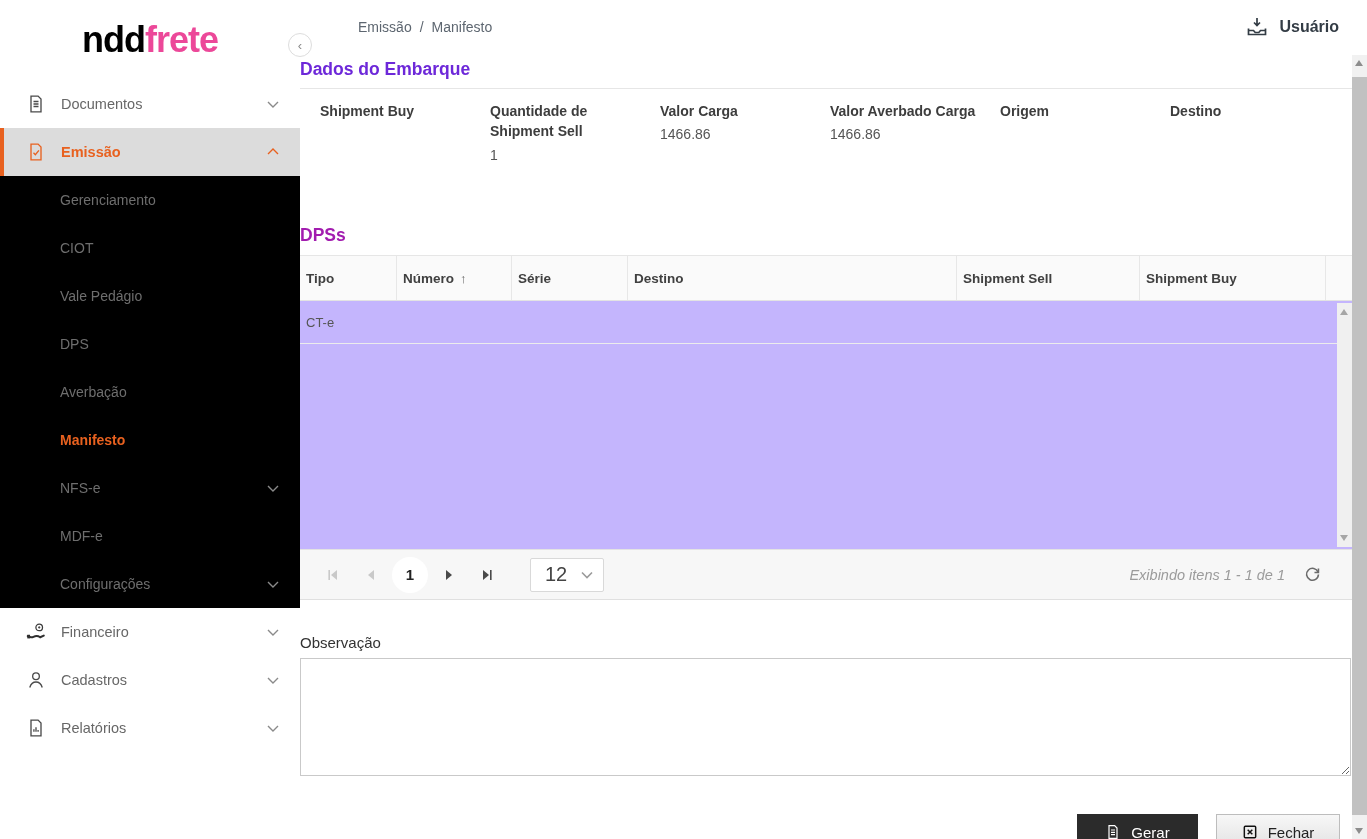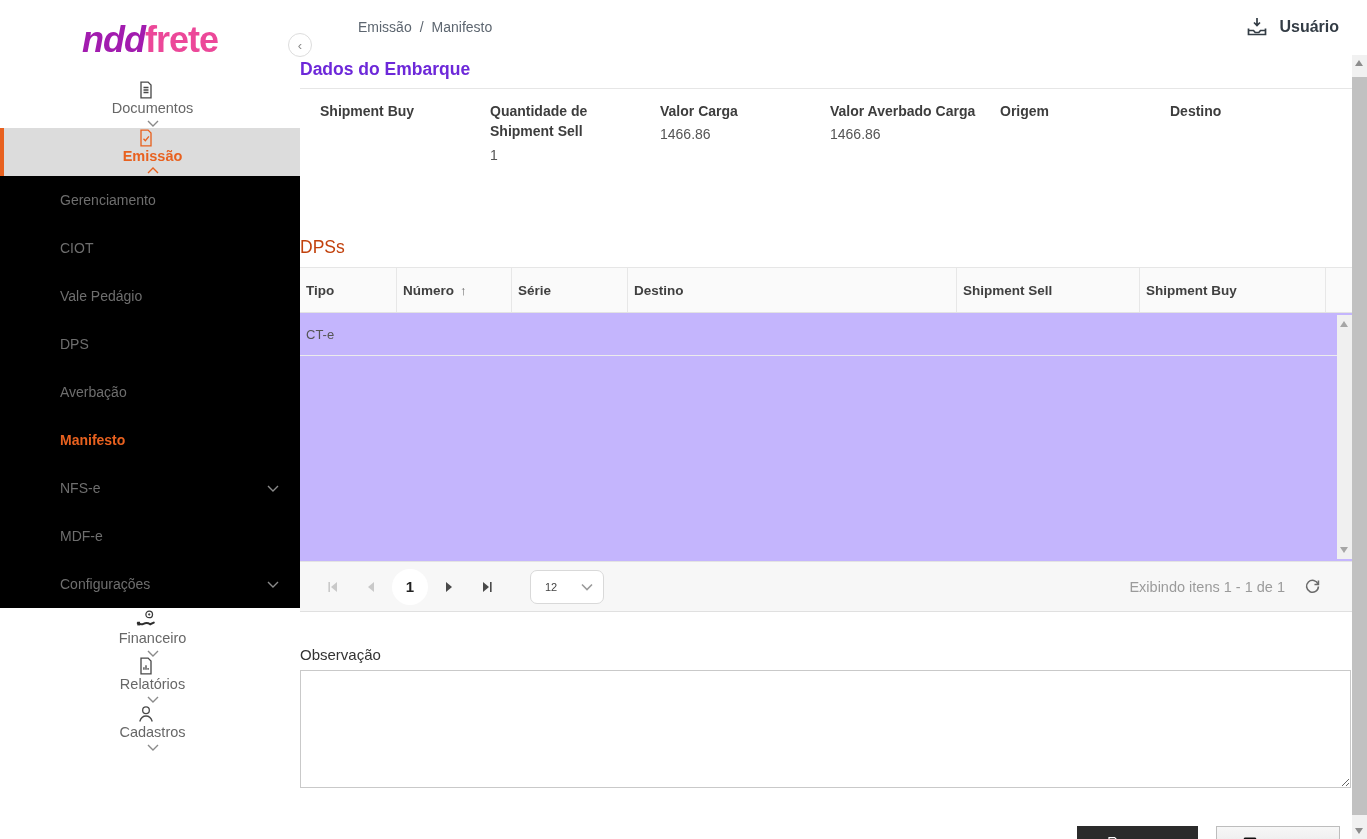--- a/index.html
+++ b/index.html
@@ -3,23 +3,23 @@
 <meta charset="utf-8">
 <style>
   html,body{margin:0;padding:0;}
   .app{position:relative;width:1367px;height:839px;overflow:hidden;background:#fff;
        font-family:"Liberation Sans",sans-serif;color:#444;}
 
   
   .sidebar{position:absolute;left:0;top:0;width:300px;height:839px;background:#fff;z-index:5;}
   .logo-row{height:80px;display:flex;align-items:center;justify-content:center;}
   .logo{font-size:36px;letter-spacing:-1px;}
-  .logo .p1{color:#a21caf;font-weight:800;font-style:italic;}
+  .logo .p1{color:#000000;font-weight:800;}
   .logo .p2{color:#ec4899;font-weight:600;}
-  .nav-item{height:48px;display:flex;align-items:center;padding:0 20px 0 25px;cursor:pointer;flex-direction:column;}
+  .nav-item{height:48px;display:flex;align-items:center;padding:0 20px 0 25px;cursor:pointer;}
   .nav-item .ico{width:22px;height:22px;margin-right:14px;display:flex;align-items:center;justify-content:center;}
   .nav-item .lbl{flex:1;font-size:14.5px;color:#676767;}
   .nav-item .chev{width:14px;height:14px;}
   .nav-item.active{background:#dcdcdc;border-left:4px solid #e8611f;padding-left:21px;}
   .nav-item.active .lbl{color:#e8611f;font-weight:bold;}
   .submenu{background:#000000;}
   .sub-item{height:48px;display:flex;align-items:center;padding:0 20px 0 60px;cursor:pointer;}
   .sub-item .lbl{flex:1;font-size:14px;color:#6e6e6e;}
   .sub-item.active .lbl{color:#e8611f;font-weight:bold;}
 
@@ -38,46 +38,46 @@
 
   
   .section-title{font-size:17.5px;font-weight:600;color:#6d28d9;padding:6px 0 8px 0;
                  border-bottom:1px solid #e6e6e6;}
   .fields-row{display:flex;padding:12px 0 0 20px;height:128px;box-sizing:border-box;}
   .field{width:170px;padding-right:10px;box-sizing:border-box;}
   .field .flabel{font-weight:bold;font-size:14px;color:#3d3d3d;line-height:1.45;}
   .field .fvalue{font-size:14px;color:#555;margin-top:5px;}
 
   
-  .dps-title{font-size:17.5px;font-weight:400;color:#c2410c;padding:8px 0 9px 0;
-             border-bottom:1px solid #e6e6e6;margin-top:12px;}
+  .dps-title{font-size:17.5px;font-weight:700;color:#a21caf;padding:8px 0 9px 0;
+             border-bottom:1px solid #e6e6e6;}
   .tbl-head{display:flex;height:44px;background:#fafafa;border-bottom:1px solid #e3e3e3;}
   .th{display:flex;align-items:center;padding-left:6px;font-size:13.5px;font-weight:bold;
       color:#404040;box-sizing:border-box;border-right:1px solid #e7e7e7;}
   .th:last-child{border-right:none;}
   .th .sort{margin-left:6px;color:#666;font-weight:normal;font-size:13px;}
   .tbl-body{position:relative;height:248px;background:#c4b5fd;border-bottom:1px solid #e3e3e3;}
   .tr{display:flex;height:42px;border-bottom:1px solid #ececec;align-items:center;}
   .td{padding-left:6px;font-size:13px;color:#555;box-sizing:border-box;}
   .tbl-scroll{position:absolute;right:0;top:2px;bottom:2px;width:15px;background:#f0f0f0;}
   .tri-up{position:absolute;top:6px;left:3px;width:0;height:0;border-left:4.5px solid transparent;
           border-right:4.5px solid transparent;border-bottom:6px solid #a6a6a6;}
   .tri-down{position:absolute;bottom:6px;left:3px;width:0;height:0;border-left:4.5px solid transparent;
           border-right:4.5px solid transparent;border-top:6px solid #a6a6a6;}
 
   
   .pager{display:flex;align-items:center;height:50px;background:#f7f7f7;
          border-bottom:1px solid #e0e0e0;padding:0 30px 0 14px;box-sizing:border-box;}
   .pg-btn{width:38px;height:36px;display:flex;align-items:center;justify-content:center;cursor:pointer;}
   .pg-num{width:36px;height:36px;border-radius:50%;background:#fff;display:flex;align-items:center;
           justify-content:center;font-weight:bold;font-size:15px;color:#222;margin:0 2px;cursor:pointer;}
-  .pg-size{width:74px;height:34px;background:#fff;border:1px solid #d9d9d9;border-radius:7px;
+  .pg-size{width:74px;height:34px;background:#fff;border:1px solid #d9d9d9;border-radius:2px;
            margin-left:24px;display:flex;align-items:center;justify-content:space-between;
-           padding:0 10px 0 14px;box-sizing:border-box;font-size:11px;color:#444;cursor:pointer;}
-  .pg-right{margin-left:auto;display:flex;align-items:center;gap:18px;}
+           padding:0 10px 0 14px;box-sizing:border-box;font-size:20px;color:#444;cursor:pointer;}
+  .pg-right{margin-left:auto;display:flex;align-items:center;gap:18px;font-style:italic;}
   .pg-info{color:#9b9b9b;font-size:14.5px;}
 
   
   .obs-label{margin-top:34px;font-size:15px;color:#333;}
   .obs-area{margin-top:7px;width:1051px;height:118px;border:1px solid #c9c9c9;background:#fff;
             box-sizing:border-box;resize:both;font-family:"Liberation Sans",sans-serif;font-size:14px;
             color:#444;padding:6px 8px;}
 
   
   .btn-row{display:flex;justify-content:flex-end;gap:18px;margin-top:34px;padding-right:12px;}
@@ -189,40 +189,40 @@
       <span class="chev">
         <svg width="14" height="14" viewBox="0 0 14 14" fill="none" stroke="#8a8a8a" stroke-width="1.4">
             <path d="M2 5l5 5 5-5"></path>
           </svg>
       </span>
     </div>
 
     <div class="nav-item">
       <span class="ico">
         <svg width="20" height="20" viewBox="0 0 24 24" fill="none" stroke="#4a4a4a" stroke-width="1.6">
+          <circle cx="12" cy="7.5" r="4"></circle>
+          <path d="M4.5 21c1.4-4.4 4.1-6.6 7.5-6.6s6.1 2.2 7.5 6.6"></path>
+        </svg>
+      </span>
+      <span class="lbl">Cadastros</span>
+      <span class="chev">
+        <svg width="14" height="14" viewBox="0 0 14 14" fill="none" stroke="#8a8a8a" stroke-width="1.4">
+            <path d="M2 5l5 5 5-5"></path>
+          </svg>
+      </span>
+    </div>
+
+    <div class="nav-item">
+      <span class="ico">
+        <svg width="20" height="20" viewBox="0 0 24 24" fill="none" stroke="#4a4a4a" stroke-width="1.6">
           <path d="M6 2.5h8.5l3.5 3.5v15.5H6z"></path>
           <path d="M9.5 16.5v-3M12 16.5v-5.5M14.5 16.5v-2"></path>
         </svg>
       </span>
       <span class="lbl">Relatórios</span>
-      <span class="chev">
-        <svg width="14" height="14" viewBox="0 0 14 14" fill="none" stroke="#8a8a8a" stroke-width="1.4">
-            <path d="M2 5l5 5 5-5"></path>
-          </svg>
-      </span>
-    </div>
-
-    <div class="nav-item">
-      <span class="ico">
-        <svg width="20" height="20" viewBox="0 0 24 24" fill="none" stroke="#4a4a4a" stroke-width="1.6">
-          <circle cx="12" cy="7.5" r="4"></circle>
-          <path d="M4.5 21c1.4-4.4 4.1-6.6 7.5-6.6s6.1 2.2 7.5 6.6"></path>
-        </svg>
-      </span>
-      <span class="lbl">Cadastros</span>
       <span class="chev">
         <svg width="14" height="14" viewBox="0 0 14 14" fill="none" stroke="#8a8a8a" stroke-width="1.4">
             <path d="M2 5l5 5 5-5"></path>
           </svg>
       </span>
     </div>
   </div>
 
   <div class="main">
     <div class="collapse-btn">

